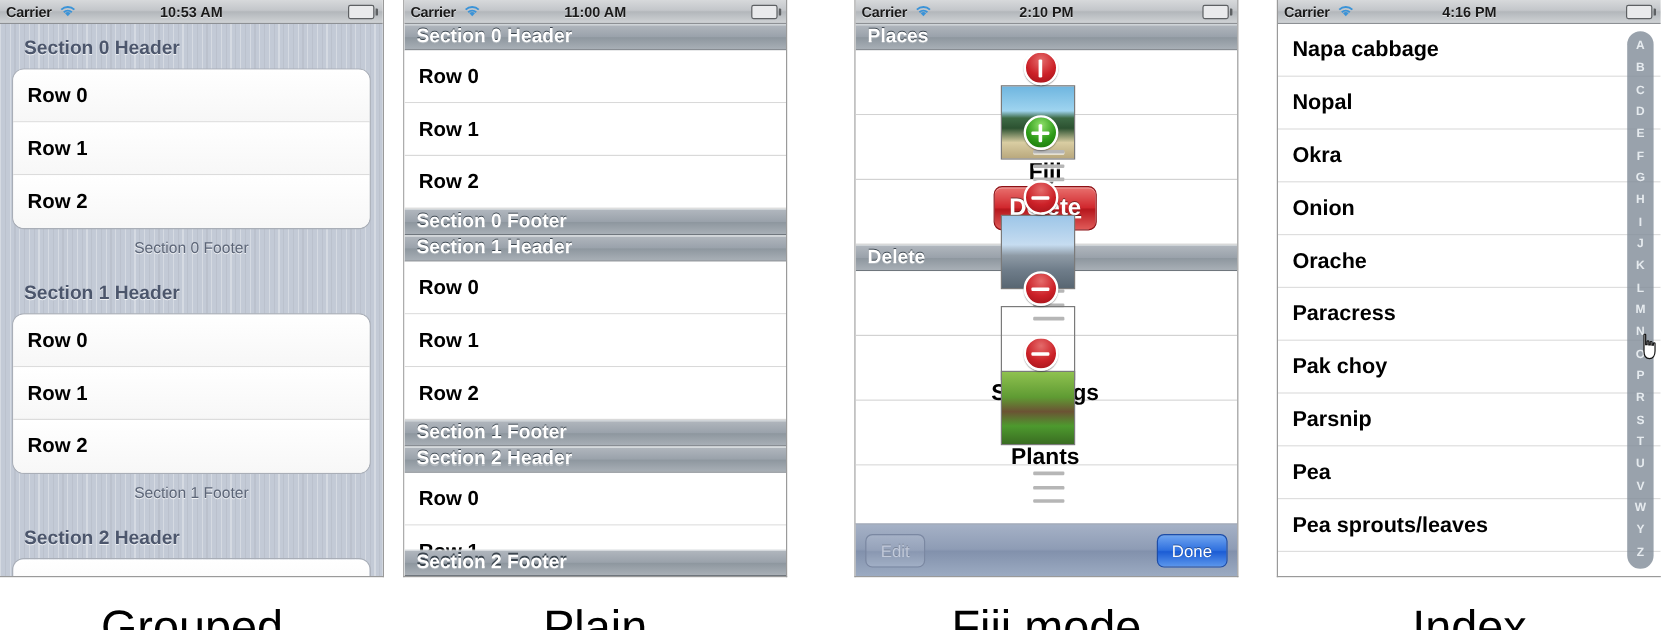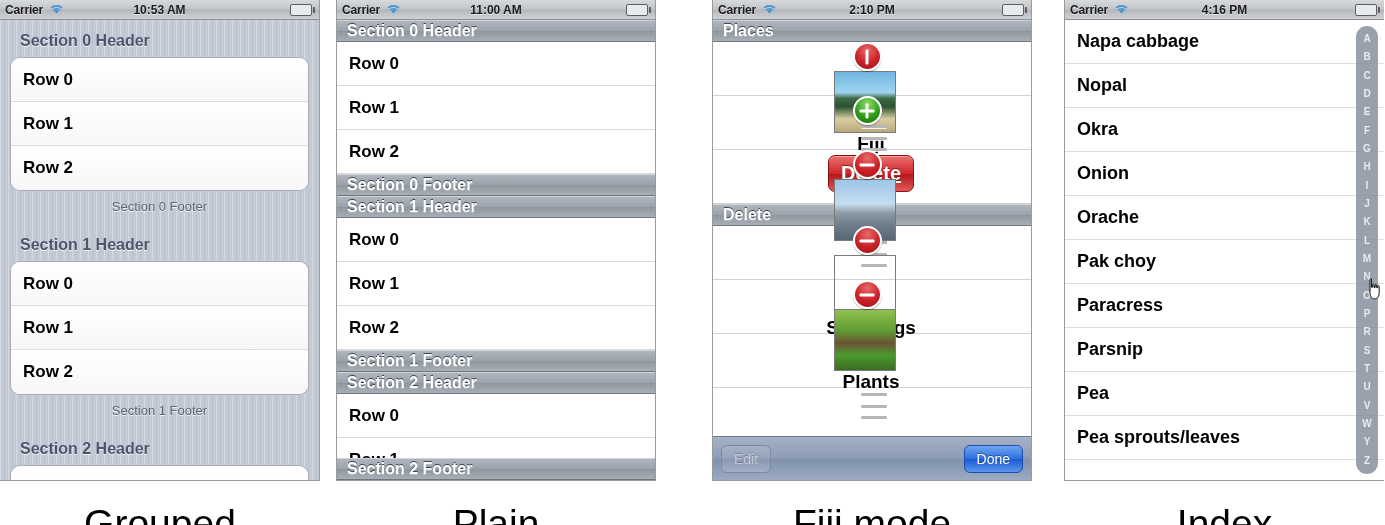--- a/index.html
+++ b/index.html
@@ -371,22 +371,22 @@
           <span class="batt-cap"></span>
       </span>
     </div>
 
     <div class="index-body">
       <div class="i-row">Napa cabbage</div>
       <div class="i-row">Nopal</div>
       <div class="i-row">Okra</div>
       <div class="i-row">Onion</div>
       <div class="i-row">Orache</div>
+      <div class="i-row">Paracress</div>
       <div class="i-row">Pak choy</div>
-      <div class="i-row">Paracress</div>
       <div class="i-row">Parsnip</div>
       <div class="i-row">Pea</div>
       <div class="i-row">Pea sprouts/leaves</div>
 
       <div class="indexbar" id="indexbar">
           <span>A</span>
           <span>B</span>
           <span>C</span>
           <span>D</span>
           <span>E</span>

